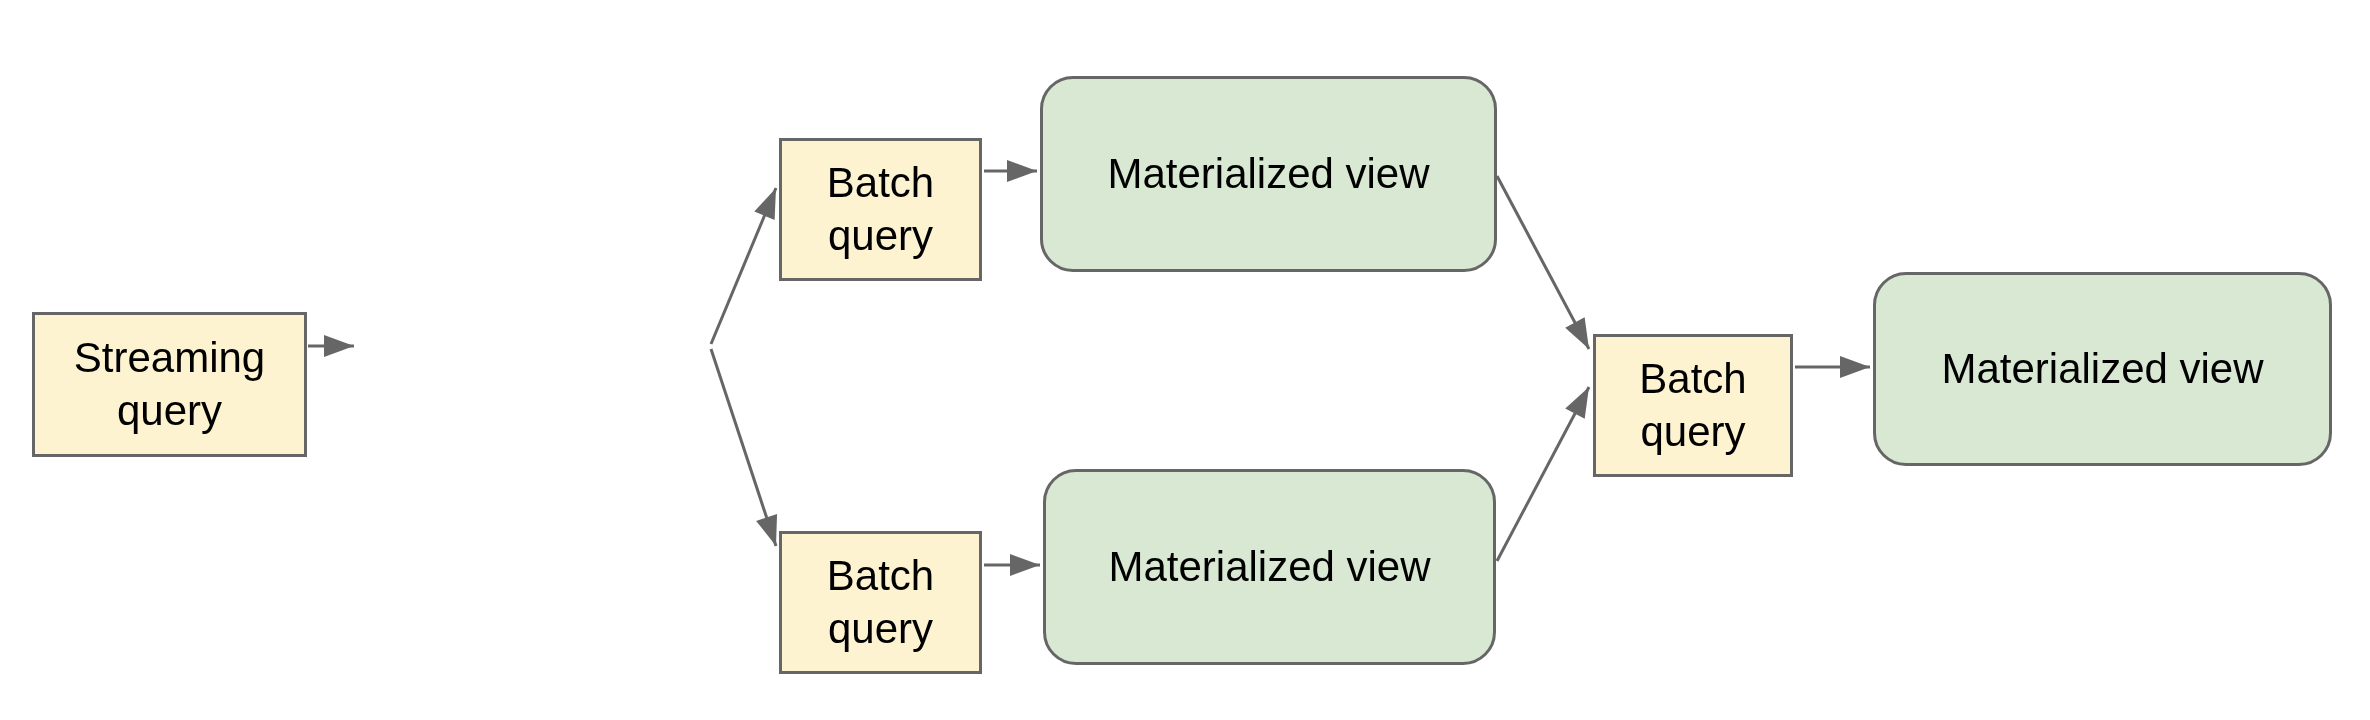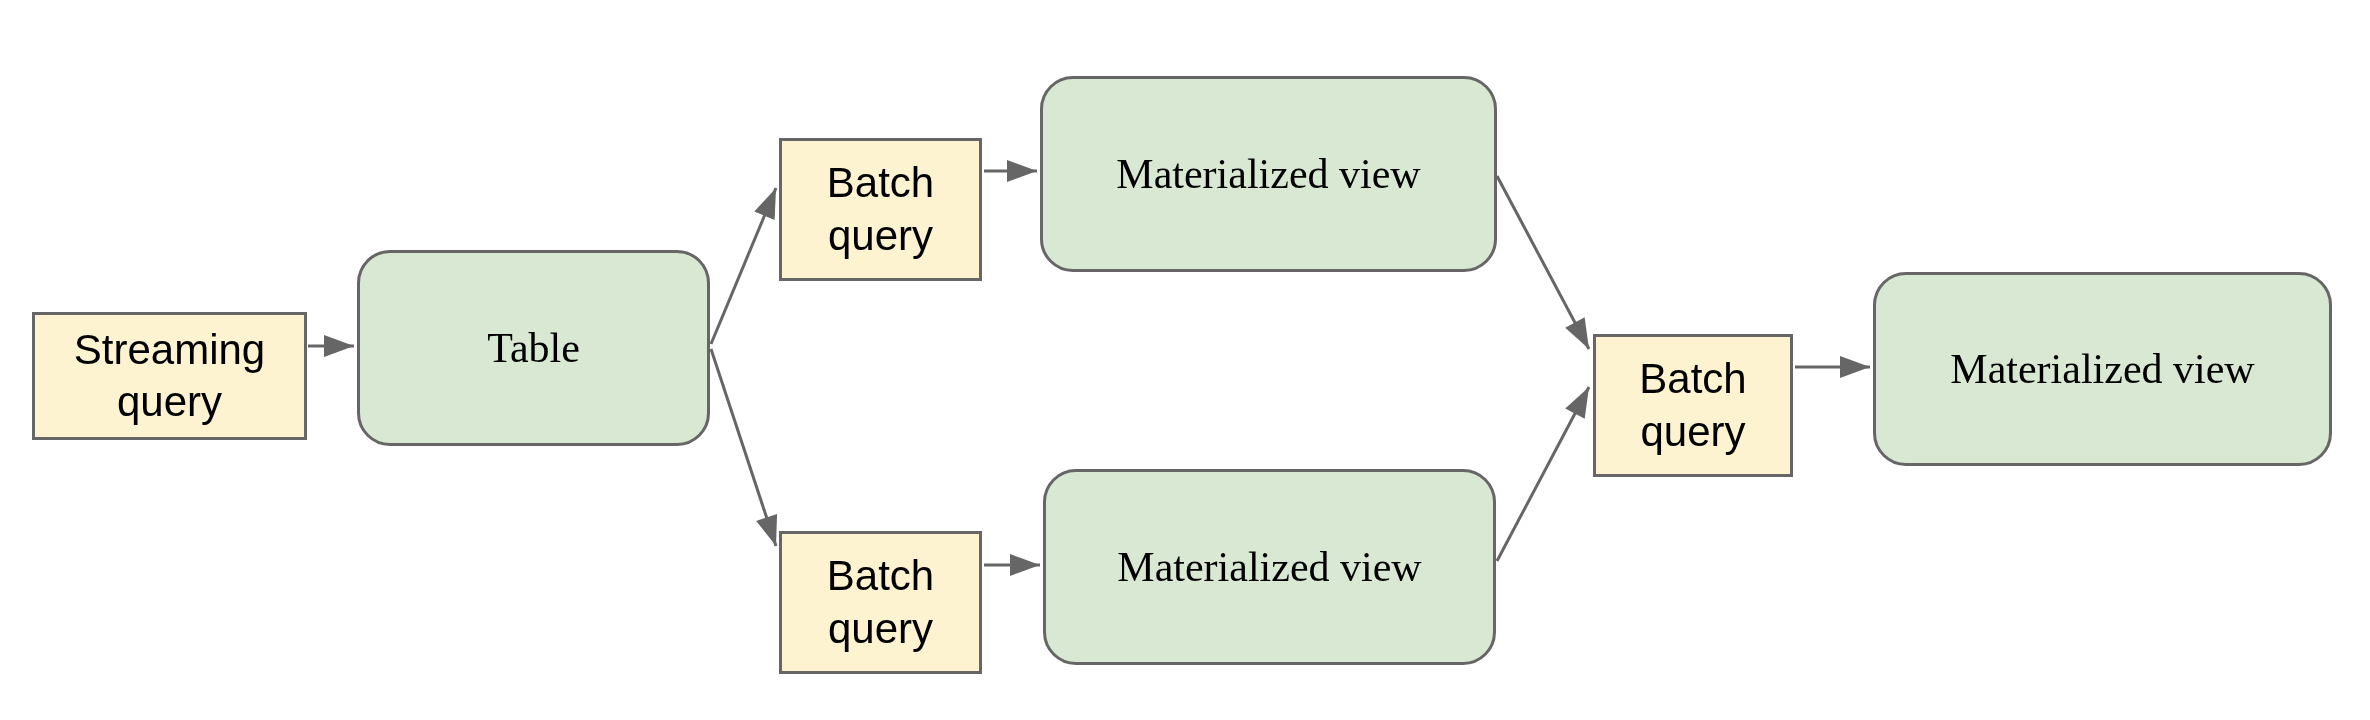--- a/index.html
+++ b/index.html
@@ -53,24 +53,23 @@
     padding: 4px 10px;
   }
   .node--query {
     background: var(--query-fill);
     border-radius: 0;
     margin-top: 38px;
   }
   .node--entity {
     background: var(--entity-fill);
     border-radius: 33px;
-    font-family: Liberation Serif, serif;
   }
   
-  #node-streaming-query        { left: 32px;   top: 274px; width: 275px; height: 128px; }
+  #node-streaming-query        { left: 32px;   top: 274px; width: 275px; height: 145px; }
   #node-table                  { left: 357px;  top: 250px; width: 353px; height: 196px; }
   #node-batch-query-top        { left: 779px;  top: 100px; width: 203px; height: 143px; }
   #node-materialized-view-top  { left: 1040px; top: 76px;  width: 457px; height: 196px; }
   #node-batch-query-bottom     { left: 779px;  top: 493px; width: 203px; height: 143px; }
   #node-materialized-view-bottom { left: 1043px; top: 469px; width: 453px; height: 196px; }
   #node-batch-query-right      { left: 1593px; top: 296px; width: 200px; height: 143px; }
   #node-materialized-view-right { left: 1873px; top: 272px; width: 459px; height: 194px; }
 </style>
 </head>
 <body>
@@ -90,23 +89,20 @@
     <line class="edge" x1="984" y1="565" x2="1040" y2="565" marker-end="url(#arrowhead)"></line>
     <line class="edge" x1="1497" y1="176" x2="1589" y2="349" marker-end="url(#arrowhead)"></line>
     <line class="edge" x1="1497" y1="561" x2="1589" y2="387" marker-end="url(#arrowhead)"></line>
     <line class="edge" x1="1795" y1="367" x2="1870" y2="367" marker-end="url(#arrowhead)"></line>
   </svg>
 
   <div class="node node--query" id="node-streaming-query">
     <span>Streaming query</span>
   </div>
 
-  <div class="node node--entity" id="node-table">
-    <span>Table</span>
-  </div>
 
   <div class="node node--query" id="node-batch-query-top">
     <span>Batch query</span>
   </div>
 
   <div class="node node--entity" id="node-materialized-view-top">
     <span>Materialized view</span>
   </div>
 
   <div class="node node--query" id="node-batch-query-bottom">

